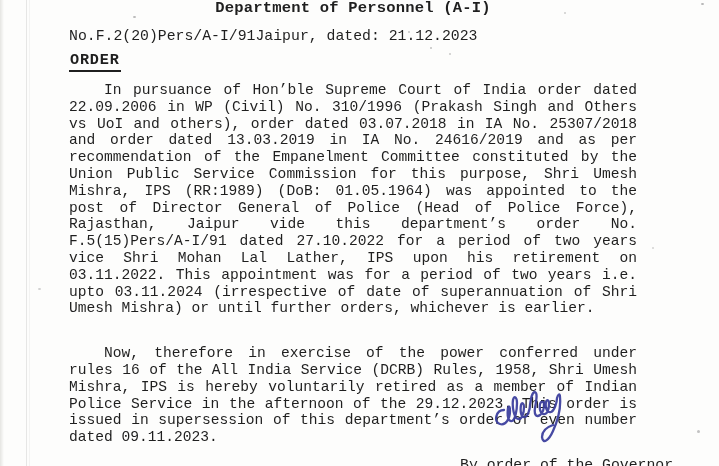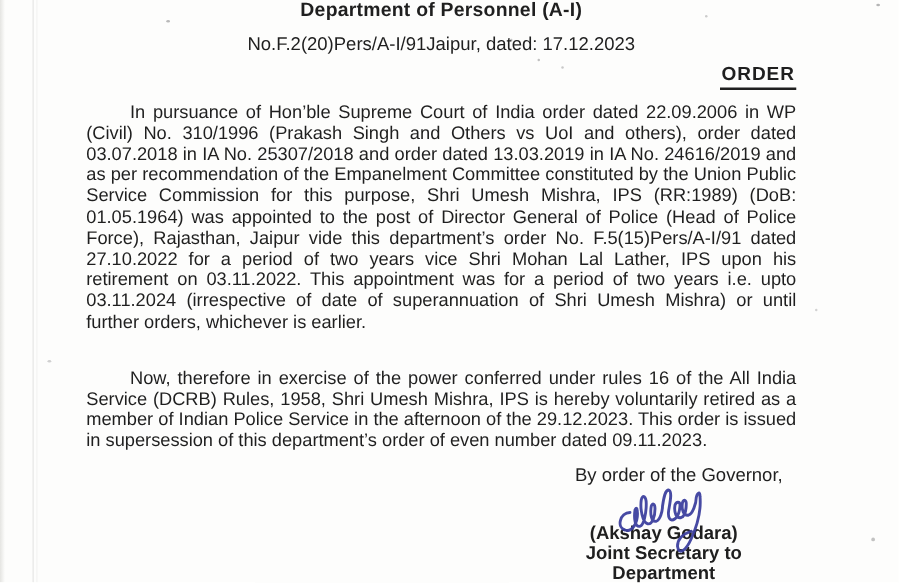--- a/index.html
+++ b/index.html
@@ -1,30 +1,30 @@
 <!DOCTYPE html>
 <html><head>
 <meta charset="utf-8">
 <style>
   html,body{margin:0;padding:0;background:#ffffff;}
   .page{
     position:relative;width:719px;height:466px;overflow:hidden;
     background:#fdfdfc;color:#1f1f1f;
-    font-family:Liberation Sans, sans-serif;
+    font-family:Liberation Mono, monospace;
   }
   .edge-shade{position:absolute;left:0;top:0;bottom:0;width:4px;
     background:linear-gradient(to right,#e5e5e2,rgba(255,255,255,0));}
   .vline{position:absolute;left:26px;top:0;bottom:0;width:1px;background:rgba(110,110,110,0.16);}
   .vline2{position:absolute;left:29px;top:0;bottom:0;width:1px;background:rgba(110,110,110,0.07);}
   .speck{position:absolute;border-radius:50%;}
 
   .content{position:absolute;left:69px;top:0;width:568px;}
   .title{text-align:center;font-weight:bold;font-size:15.5px;line-height:17px;letter-spacing:0.2px;}
-  .refrow{display:flex;justify-content:center;font-size:14.8px;line-height:17px;margin-top:11px;}
-  .orderwrap{text-align:right;margin-top:6px;line-height:18px;}
+  .refrow{display:flex;justify-content:flex-start;font-size:14.8px;line-height:17px;margin-top:11px;}
+  .orderwrap{text-align:left;margin-top:6px;line-height:18px;}
   .order{font-weight:bold;font-size:15.2px;letter-spacing:0.8px;
     border-bottom:2px solid #1f1f1f;padding:0 1px 1px;display:inline-block;}
   .para{margin:0;text-align:justify;text-indent:35px;font-size:14.6px;line-height:16.8px;}
   .p1{margin-top:10px;}
   .p2{margin-top:13px;}
   .p3{margin-top:28px;}
   .byorder{margin-top:11px;padding-left:391px;font-size:14.8px;line-height:17px;white-space:nowrap;}
   .sigblock{margin-top:30px;margin-left:357px;width:210px;text-align:center;
     font-weight:bold;font-size:14.8px;line-height:15.9px;}
   .signature-svg{position:absolute;left:490px;top:386px;opacity:0.94;}
@@ -46,21 +46,21 @@
   <div class="speck" style="left:38px;top:288px;width:3px;height:2px;background:#d0d0d0;"></div>
   <div class="speck" style="left:652px;top:247px;width:2px;height:2px;background:#d2d2d2;"></div>
   <div class="speck" style="left:697px;top:430px;width:3px;height:3px;background:#c2c2c2;"></div>
   <div class="speck" style="left:420px;top:175px;width:2px;height:2px;background:#d6d6d6;"></div>
 
   <div class="content">
     <div class="title">Department of Personnel (A-I)</div>
 
     <div class="refrow">
       <span>No.F.2(20)Pers/A-I/91</span>
-      <span>Jaipur, dated: 17.12.2023</span>
+      <span>Jaipur, dated: 21.12.2023</span>
     </div>
 
     <div class="orderwrap">
       <span class="order">ORDER</span>
     </div>
 
     <p class="para p1">In pursuance of Hon’ble Supreme Court of India order dated 22.09.2006 in WP (Civil) No. 310/1996 (Prakash Singh and Others vs UoI and others), order dated 03.07.2018 in IA No. 25307/2018 and order dated 13.03.2019 in IA No. 24616/2019 and as per recommendation of the Empanelment Committee constituted by the Union Public Service Commission for this purpose, Shri Umesh Mishra, IPS (RR:1989) (DoB: 01.05.1964) was appointed to the post of Director General of Police (Head of Police Force), Rajasthan, Jaipur vide this department’s order No. F.5(15)Pers/A-I/91 dated 27.10.2022 for a period of two years vice Shri Mohan Lal Lather, IPS upon his retirement on 03.11.2022. This appointment was for a period of two years i.e. upto 03.11.2024 (irrespective of date of superannuation of Shri Umesh Mishra) or until further orders, whichever is earlier.</p>
     <p class="para p3">Now, therefore in exercise of the power conferred under rules 16 of the All India Service (DCRB) Rules, 1958, Shri Umesh Mishra, IPS is hereby voluntarily retired as a member of Indian Police Service in the afternoon of the 29.12.2023. This order is issued in supersession of this department’s order of even number dated 09.11.2023.</p>
 
     <div class="byorder">By order of the Governor,</div>

